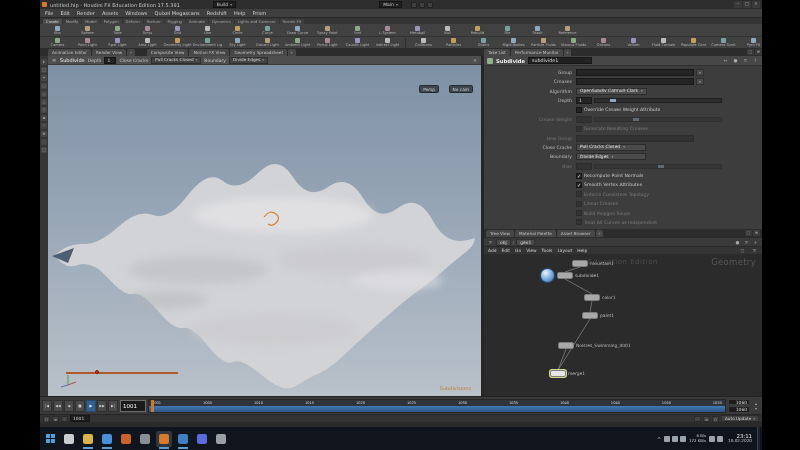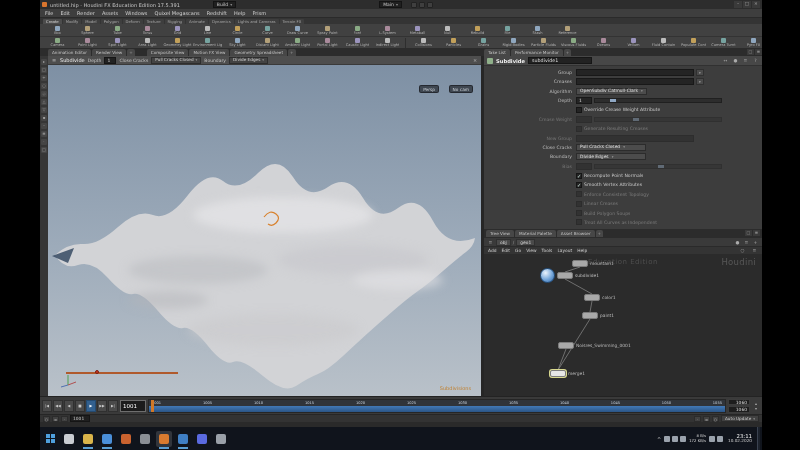--- a/index.html
+++ b/index.html
@@ -598,21 +598,21 @@
             <div class="nm-item">View</div>
             <div class="nm-item">Tools</div>
             <div class="nm-item">Layout</div>
             <div class="nm-item">Help</div>
             <div class="spacer"></div>
             <div class="np-ic">○</div>
             <div class="np-ic">≡</div>
           </div>
         <div id="net-canvas">
           <div id="net-watermark">Education Edition</div>
-          <div id="net-context">Houdini</div>
+          <div id="net-context">Geometry</div>
         <svg width="278" height="142" id="wires">
               <line x1="96" y1="13" x2="81" y2="18" stroke="#808080" stroke-width="0.8"></line>
               <line x1="81" y1="25" x2="108" y2="40" stroke="#808080" stroke-width="0.8"></line>
               <line x1="108" y1="47" x2="106" y2="58" stroke="#808080" stroke-width="0.8"></line>
               <line x1="106" y1="65" x2="74" y2="116" stroke="#808080" stroke-width="0.8"></line>
               <line x1="82" y1="95" x2="74" y2="116" stroke="#808080" stroke-width="0.8"></line>
             </svg>
             <div class="node" style="left: 88px; top: 6px;">
               <div class="node-body"></div>
               <div class="node-label">mountain1</div>

